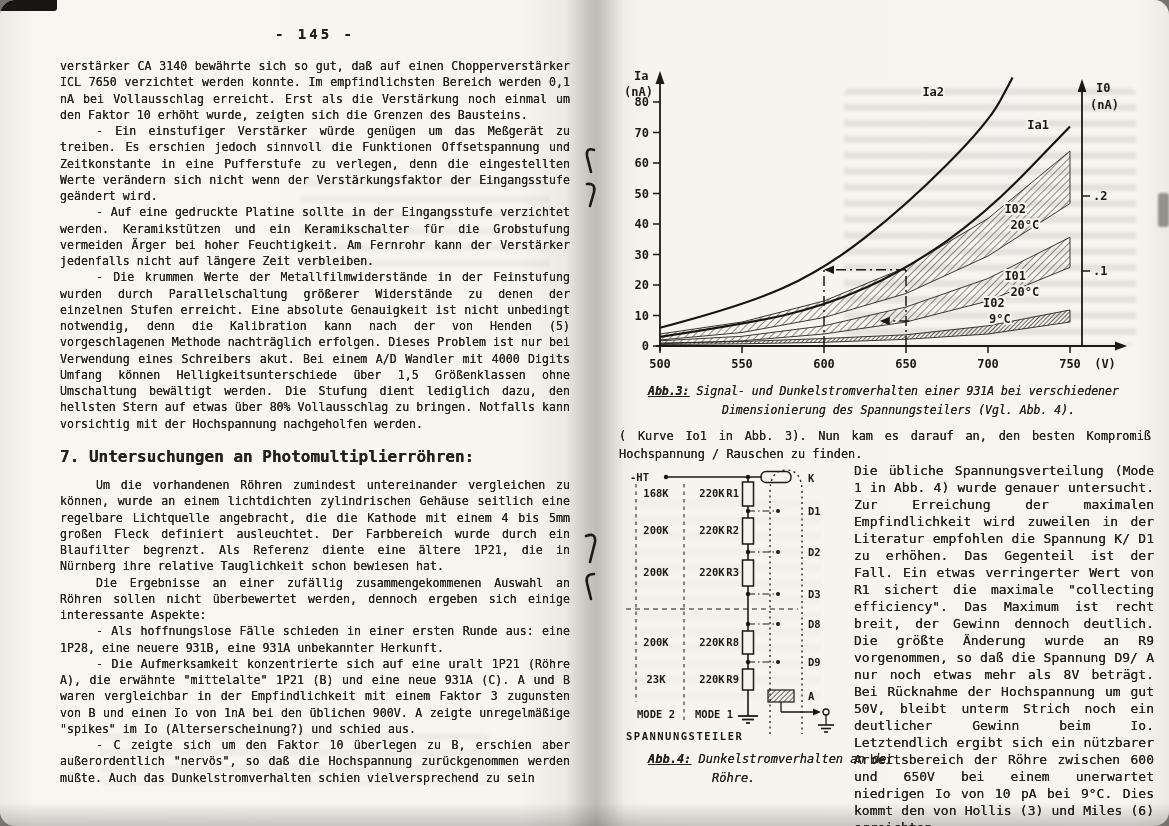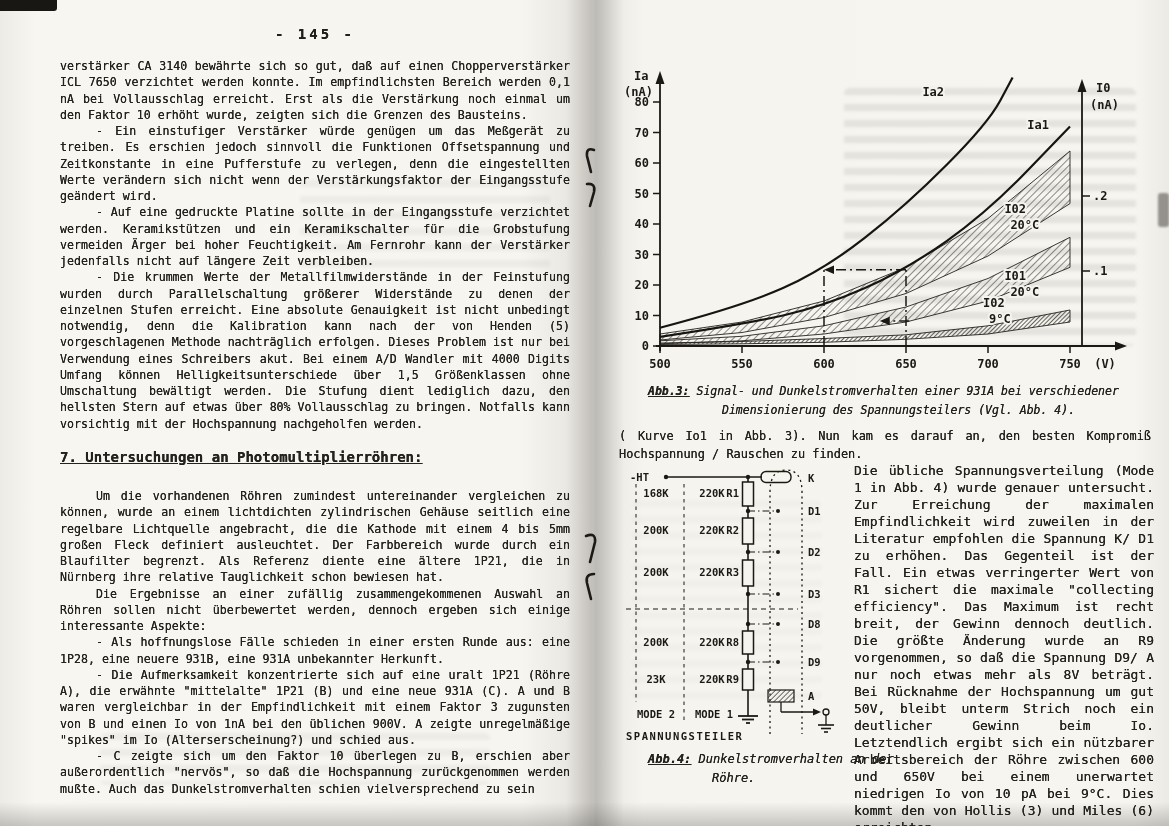--- a/index.html
+++ b/index.html
@@ -1,17 +1,17 @@
 <!DOCTYPE html>
 <html><head>
 <meta charset="utf-8">
 <style>
   html,body{margin:0;padding:0;background:#76736d;}
   #spread{position:relative;width:1169px;height:826px;overflow:hidden;
-    font-family:"DejaVu Sans Mono","Liberation Mono",monospace;color:#24221d;background:#a3a3a3;}
+    font-family:"DejaVu Sans Mono","Liberation Mono",monospace;color:#24221d;background:#a3a3a3;border-radius:15px;}
   .page{position:absolute;top:0;height:826px;}
   .page.left{left:0;width:592px;background:linear-gradient(90deg,#edebe5,#f7f6f1 6%,#f6f5f0 88%,#e3e1da);}
   .page.right{left:592px;width:577px;background:linear-gradient(90deg,#e6e4de,#f5f4ee 9%,#f6f5f0 94%,#eceae4);}
   .gutter{position:absolute;left:566px;top:0;width:58px;height:826px;z-index:3;pointer-events:none;
     background:linear-gradient(90deg,rgba(0,0,0,0) 0%,rgba(40,38,34,.18) 45%,rgba(40,38,34,.22) 52%,rgba(0,0,0,0) 100%);}
   .bottom-shadow{position:absolute;left:0;bottom:0;width:1169px;height:24px;z-index:4;pointer-events:none;
     background:linear-gradient(180deg,rgba(0,0,0,0) 0%,rgba(30,28,24,.22) 100%);}
   .corner-mark{position:absolute;left:0;top:0;width:57px;height:11px;background:#191713;z-index:5;border-bottom-right-radius:3px;}
   .edge-smudge{position:absolute;right:0;top:193px;width:11px;height:34px;background:rgba(40,36,30,.45);z-index:5;filter:blur(1px);border-radius:3px;}
   .bleed{position:absolute;z-index:0;border-radius:6px;filter:blur(1.4px);
@@ -20,21 +20,21 @@
   
   .staple{position:absolute;z-index:6;}
   
   .lp-inner{position:relative;z-index:1;padding:26px 22px 0 60px;}
   .pg-header{font-size:14px;font-weight:bold;letter-spacing:3px;text-align:center;color:#211f1a;
     text-shadow:0 0 .5px currentColor;}
   .page.left .pg-header{margin-bottom:16px;}
   .body-text{font-size:11.6px;line-height:16.25px;text-shadow:0 0 .5px currentColor;}
   .body-text p{margin:0;text-align:justify;}
   .body-text p.ind{text-indent:36px;}
-  .sec-head{font-size:14px;font-weight:bold;text-decoration:underline;margin:17px 0 23px 0;text-shadow:0 0 .5px currentColor;}
+  .sec-head{font-size:16px;font-weight:bold;margin:17px 0 12px 0;text-shadow:0 0 .5px currentColor;}
   
   .page.right .pg-header{position:absolute;left:0;top:28px;width:100%;}
   .chart-svg{position:absolute;left:20px;top:56px;width:545px;height:340px;z-index:1;}
   .fig3-cap{position:absolute;left:56px;top:382px;width:498px;z-index:1;font-style:italic;font-size:11.5px;line-height:19px;
     padding-left:74px;text-indent:-74px;text-shadow:0 0 .4px currentColor;}
   .cap-label{font-weight:bold;text-decoration:underline;text-align:right;}
   .intro{position:absolute;left:27px;top:428px;width:532px;z-index:1;margin:0;font-size:11.9px;line-height:17.5px;
     text-align:justify;text-shadow:0 0 .5px currentColor;}
   .circuit-svg{position:absolute;left:26px;top:466px;width:240px;height:280px;z-index:1;}
   .col-text{position:absolute;left:262px;top:462px;width:300px;z-index:1;}

